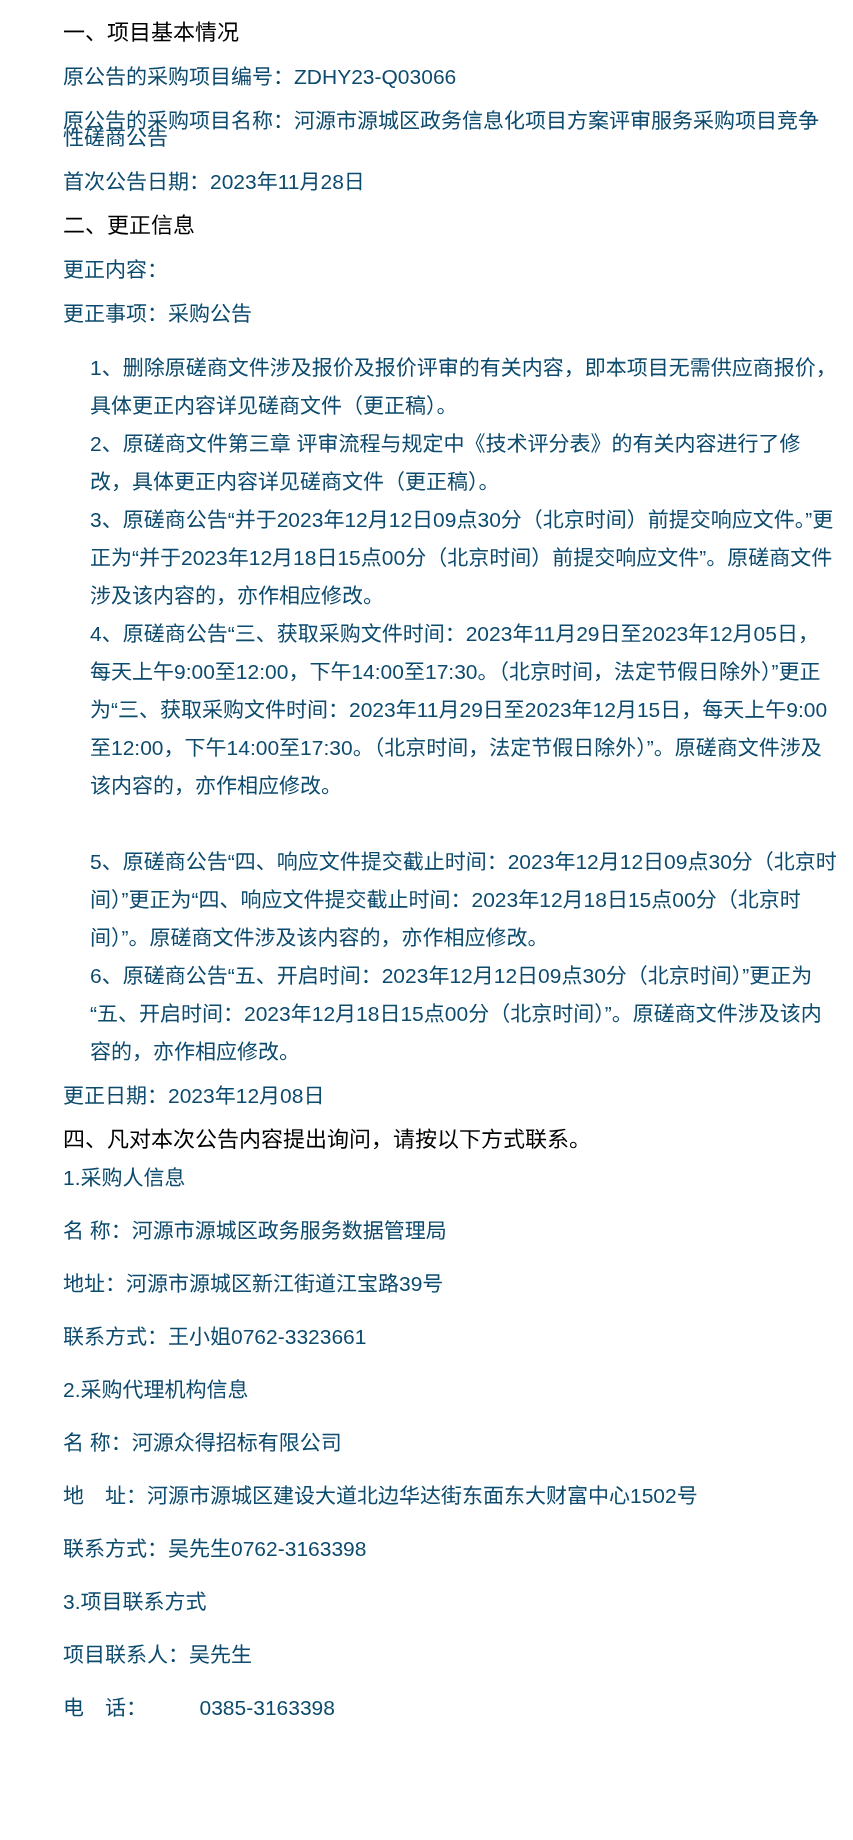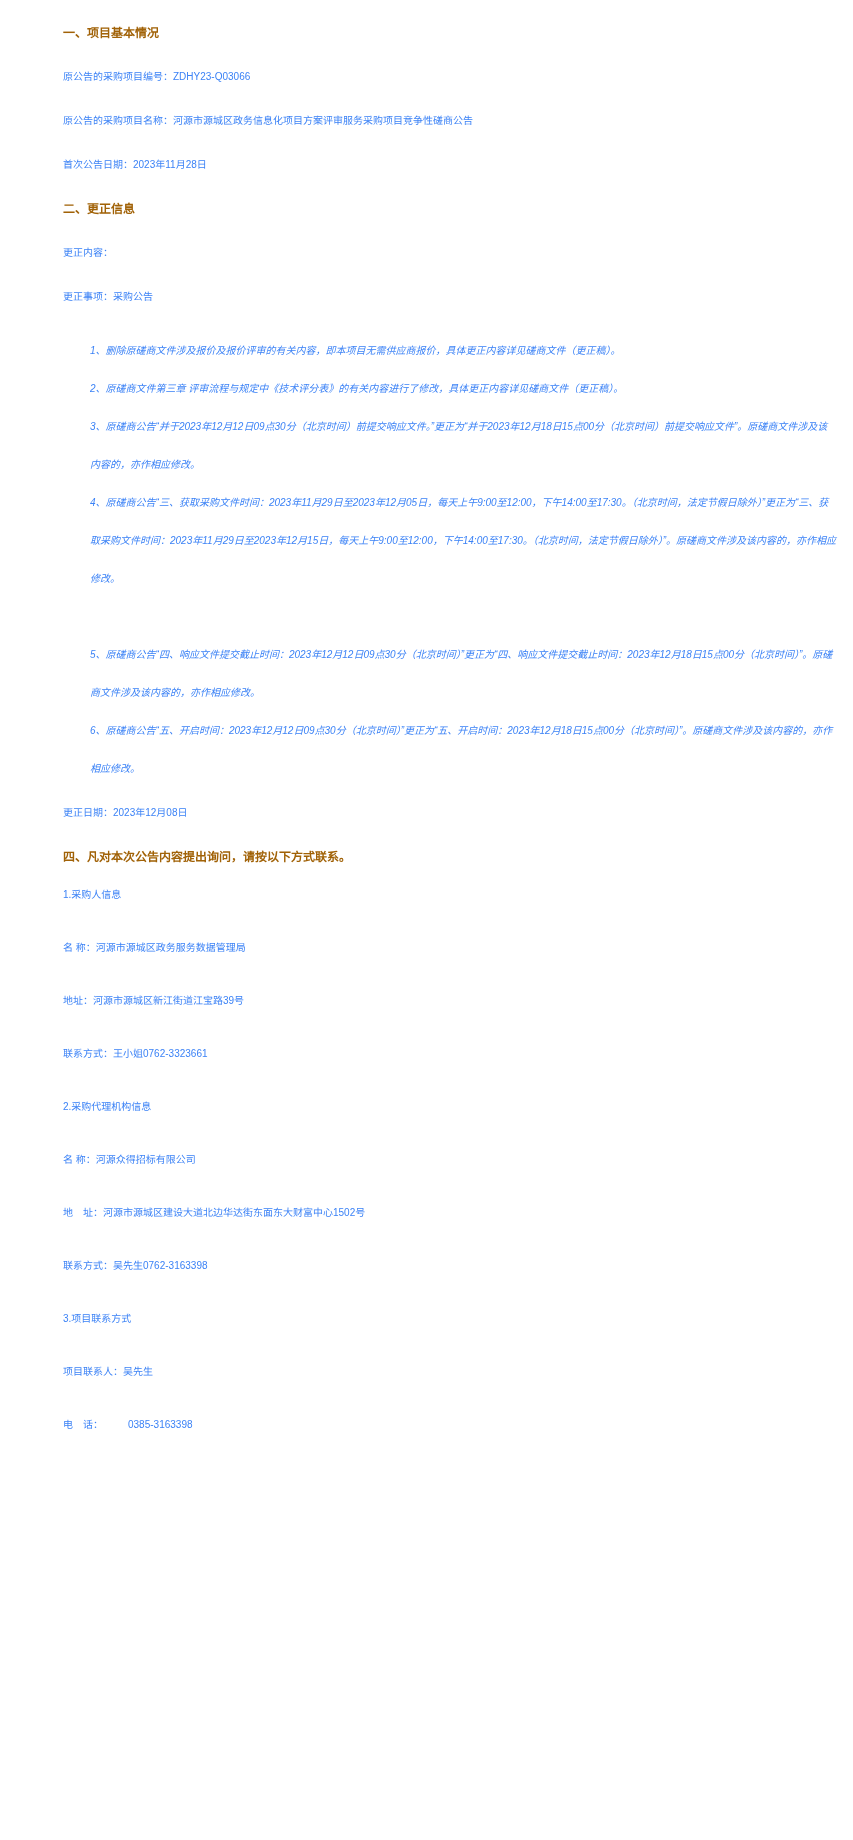--- a/index.html
+++ b/index.html
@@ -14,39 +14,38 @@
     font-family: "Liberation Sans", "DejaVu Sans", sans-serif;
   }
   .doc {
     box-sizing: border-box;
     width: 853px;
     padding: 24px 16px 40px 63px;
   }
   .doc p,
   .doc h3 {
     margin: 0 0 27px 0;
-    font-size: 10px;
+    font-size: 21px;
     line-height: 17px;
     font-weight: 400;
-    color: #3b82f6;
+    color: #0c4a6e;
     white-space: pre-wrap;
     word-break: break-all;
     max-width: 760px;
   }
   .doc h3 {
-    font-size: 12px;
+    font-size: 22px;
     line-height: 18px;
-    font-weight: 700;
-    color: #a16207;
+    font-weight: 400;
+    color: #000000;
     margin-bottom: 26px;
   }
   .correction-list {
     margin: 6px 0 16px 0;
     padding-left: 27px;
-    font-style: italic;
   }
   .correction-list p.item {
     margin: 0;
     line-height: 38px;
     max-width: 752px;
   }
   .correction-list p.item.gap-after {
     margin-bottom: 38px;
   }
   .contact p {

